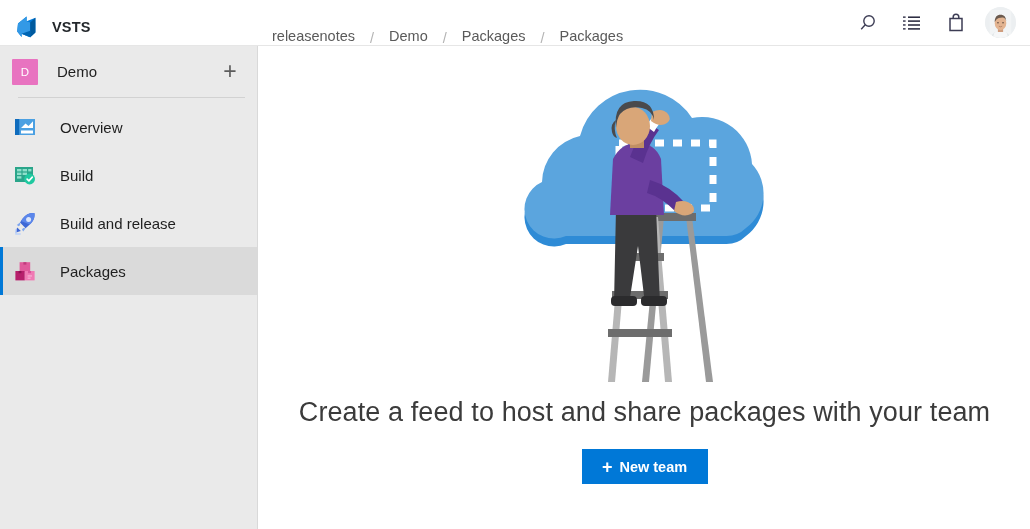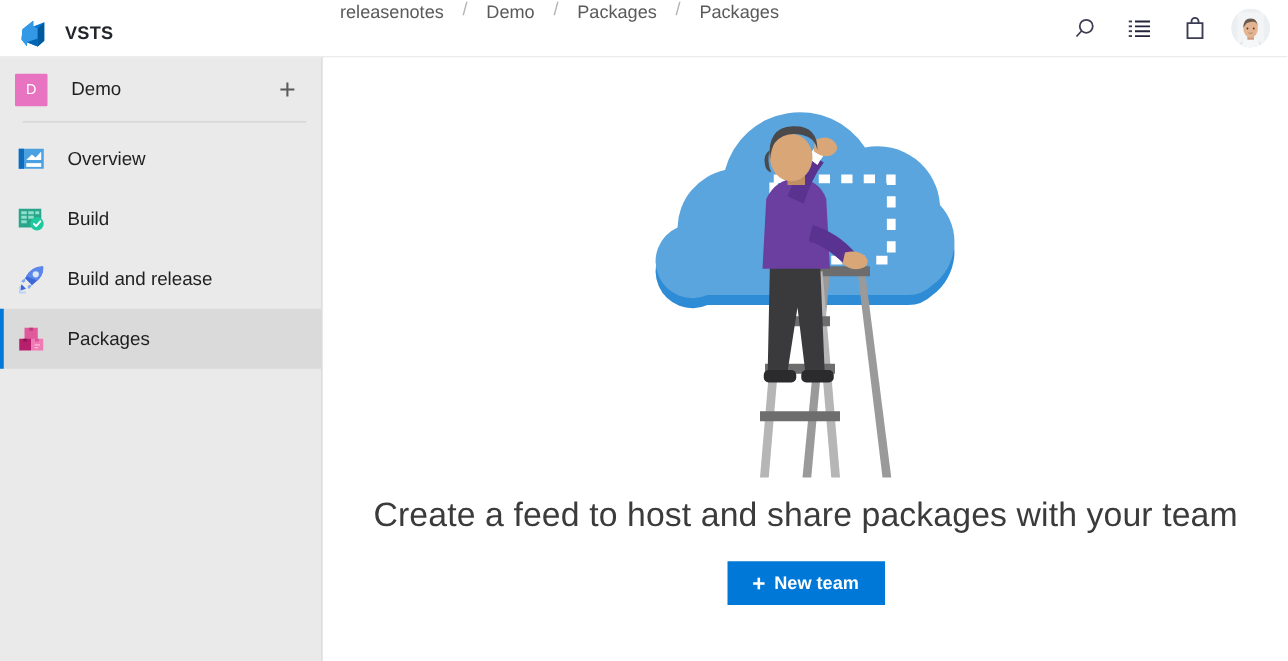--- a/index.html
+++ b/index.html
@@ -48,21 +48,21 @@
   .brand-name {
     margin-left: 12px;
     font-size: 14.5px;
     font-weight: bold;
     color: #23272b;
     letter-spacing: .2px;
   }
 
   .breadcrumb {
     display: flex;
-    align-items: flex-start;
+    align-items: flex-end;
     height: 46px;
     padding-left: 10px;
     flex: 1 1 auto;
   }
   .crumb {
     font-size: 14.5px;
     color: #5a5a5a;
     padding: 2px 4px;
     cursor: pointer;
     white-space: nowrap;
@@ -169,21 +169,21 @@
     left: 0; top: 0;
     width: 3px; height: 48px;
     background: #0078d7;
   }
   .nav-icon {
     width: 26px; height: 26px;
     flex: 0 0 26px;
     display: block;
   }
   .nav-label {
-    margin-left: 16px;
+    margin-left: 22px;
     font-size: 15px;
     color: #1f1f1f;
   }
 
   
   .main {
     position: absolute;
     top: 46px; left: 259px;
     width: 771px;
     height: 483px;

